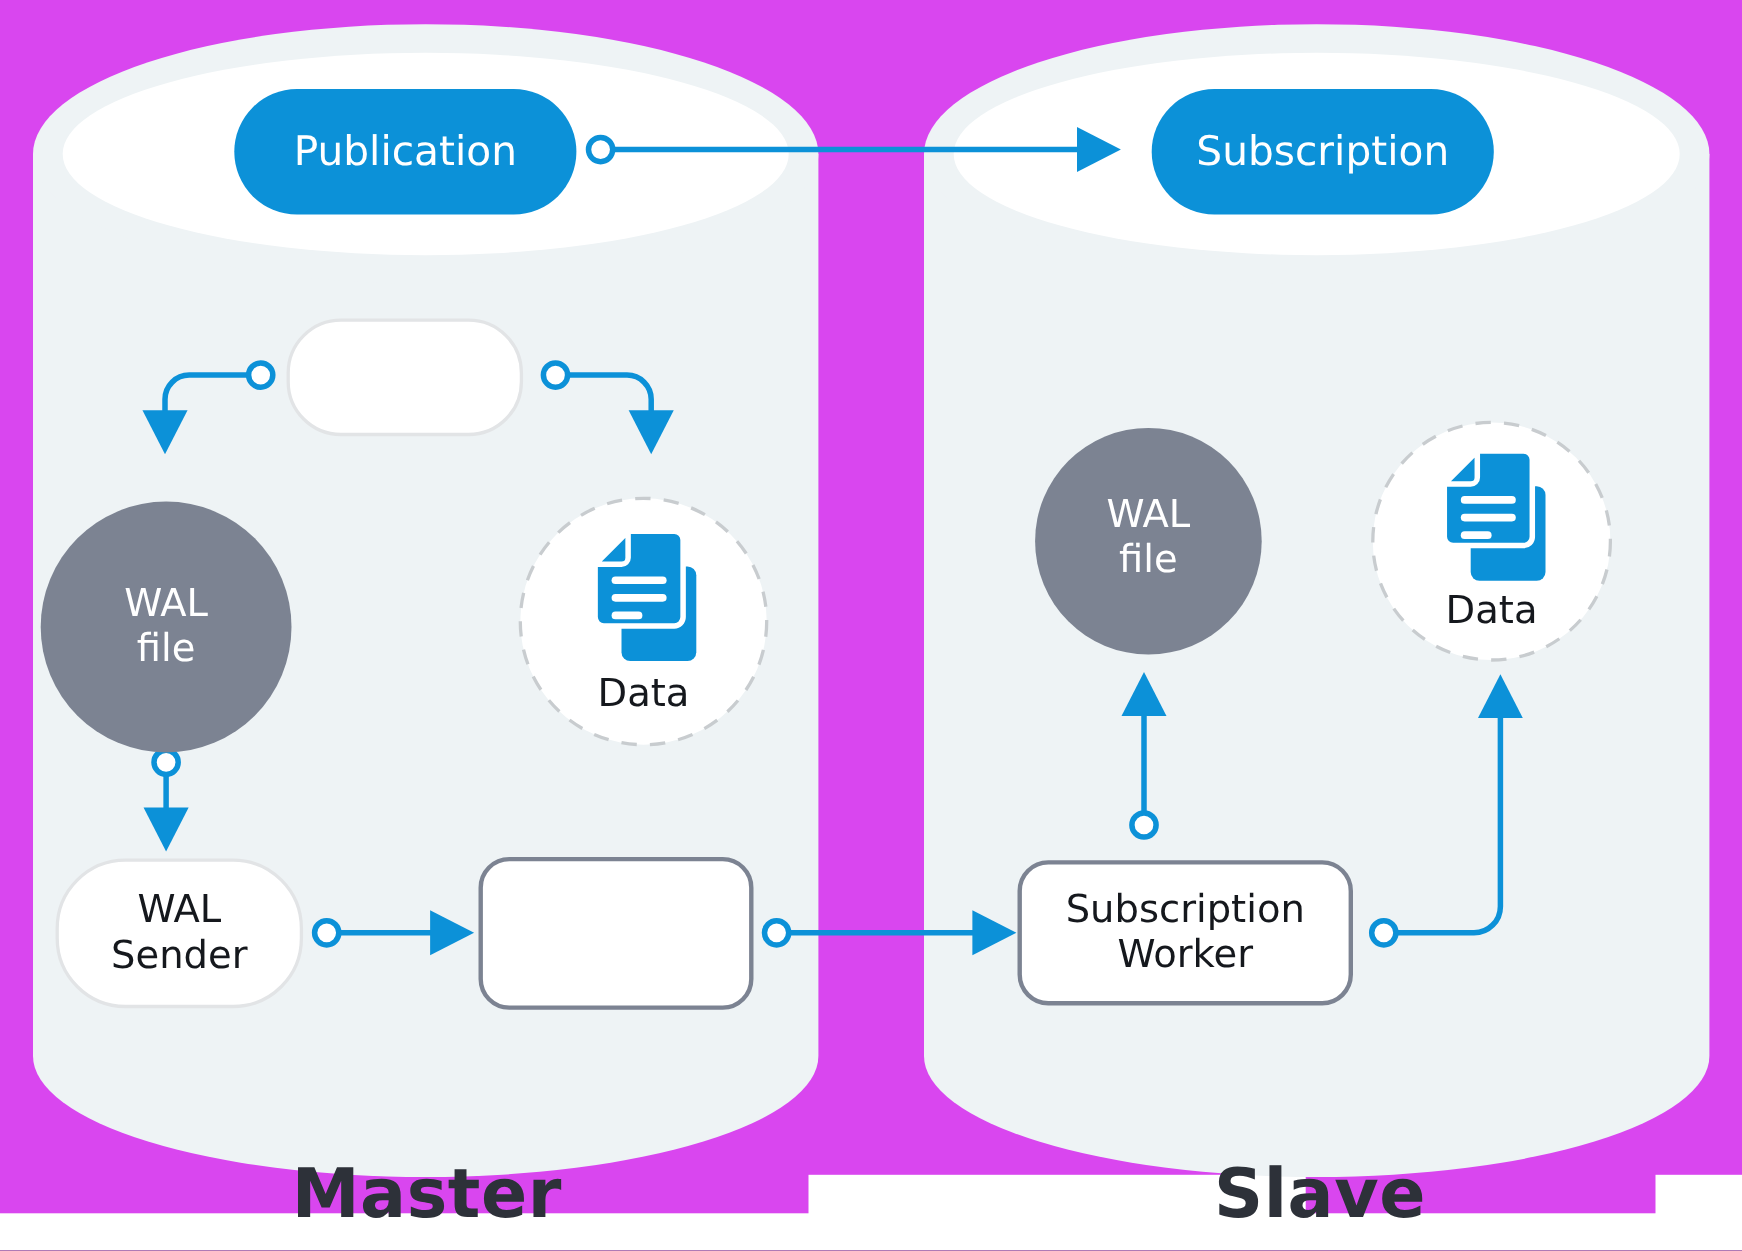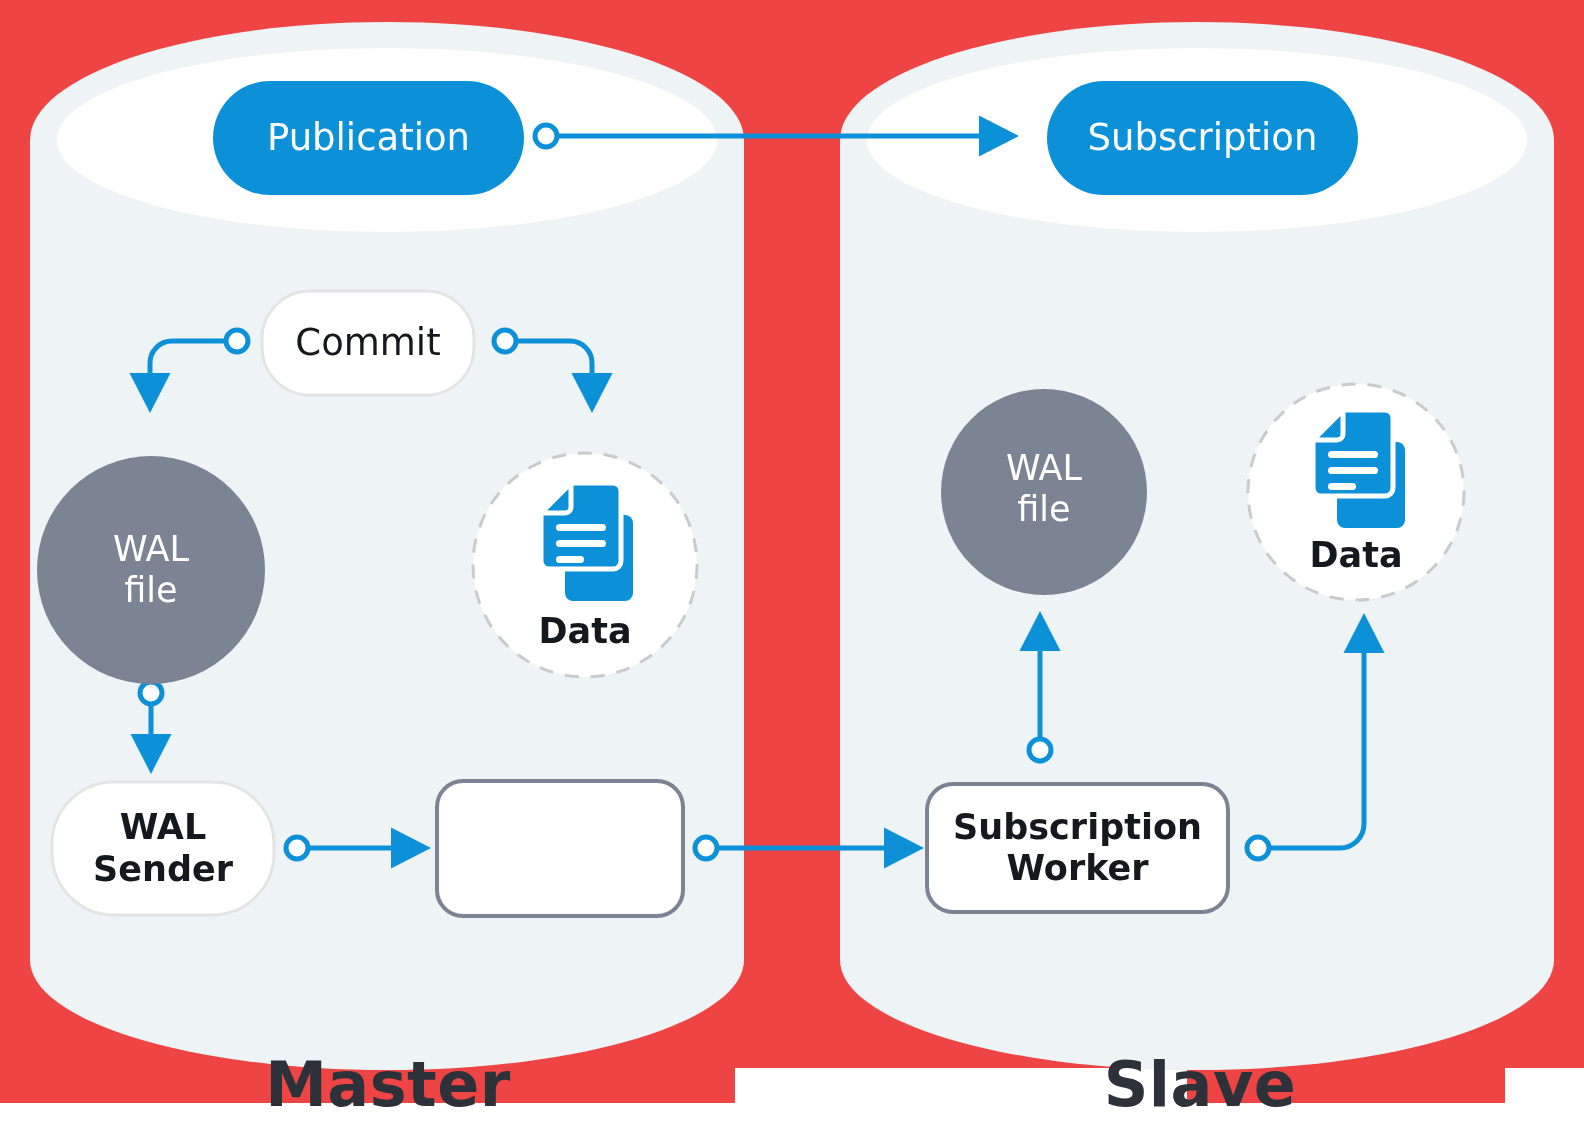--- a/index.html
+++ b/index.html
@@ -4,21 +4,21 @@
 <style>
   html, body {
     margin: 0;
     padding: 0;
     background: #000;
   }
   #stage {
     position: relative;
     width: 1584px;
     height: 1137px;
-    background: #ef4444;
+    background: #d946ef;
     overflow: hidden;
     font-family: "DejaVu Sans", "Liberation Sans", sans-serif;
   }
   .svgroot { position: absolute; left: 0; top: 0; }
   .nodelabel {
     position: absolute;
     display: flex;
     align-items: center;
     justify-content: center;
     text-align: center;
@@ -37,21 +37,21 @@
     font-weight: 400;
   }
   .lbl-white {
     color: #ffffff;
     font-size: 35px;
     font-weight: 400;
   }
   .lbl-base {
     color: #15181d;
     font-size: 35px;
-    font-weight: 700;
+    font-weight: 400;
   }
   .lbl-footer {
     color: #2d3139;
     font-size: 62px;
     font-weight: 700;
     letter-spacing: 0.5px;
   }
 </style>
 </head>
 <body>
@@ -167,21 +167,20 @@
       <path d="M30,0 H72 a8,8 0 0 1 8,8 V78 a8,8 0 0 1 -8,8 H8 a8,8 0 0 1 -8,-8 V30 Z" fill="#0c91d8" stroke="#ffffff" stroke-width="5" stroke-linejoin="round"></path>
       <path d="M30,0 L30,24 a6,6 0 0 1 -6,6 L0,30 Z" fill="#0c91d8" stroke="#ffffff" stroke-width="5" stroke-linejoin="round"></path>
       <rect x="15" y="41" width="50" height="7" rx="3.5" fill="#ffffff"></rect>
       <rect x="15" y="57" width="50" height="7" rx="3.5" fill="#ffffff"></rect>
       <rect x="15" y="73" width="28" height="7" rx="3.5" fill="#ffffff"></rect>
     </g>
   </svg>
 
   <div class="nodelabel lbl-pub" style="left:213px; top:81px; width:311px; height:114px;">Publication</div>
 
-  <div class="nodelabel lbl-dark" style="left:262px; top:291px; width:212px; height:104px;">Commit</div>
 
   <div class="nodelabel lbl-white" style="left:37px; top:456px; width:228px; height:228px;">WAL
 file</div>
 
   <div class="nodelabel lbl-base" style="left:473px; top:605px; width:224px; height:54px;">Data</div>
 
   <div class="nodelabel lbl-base" style="left:52px; top:782px; width:222px; height:133px;">WAL
 Sender</div>
 
 

